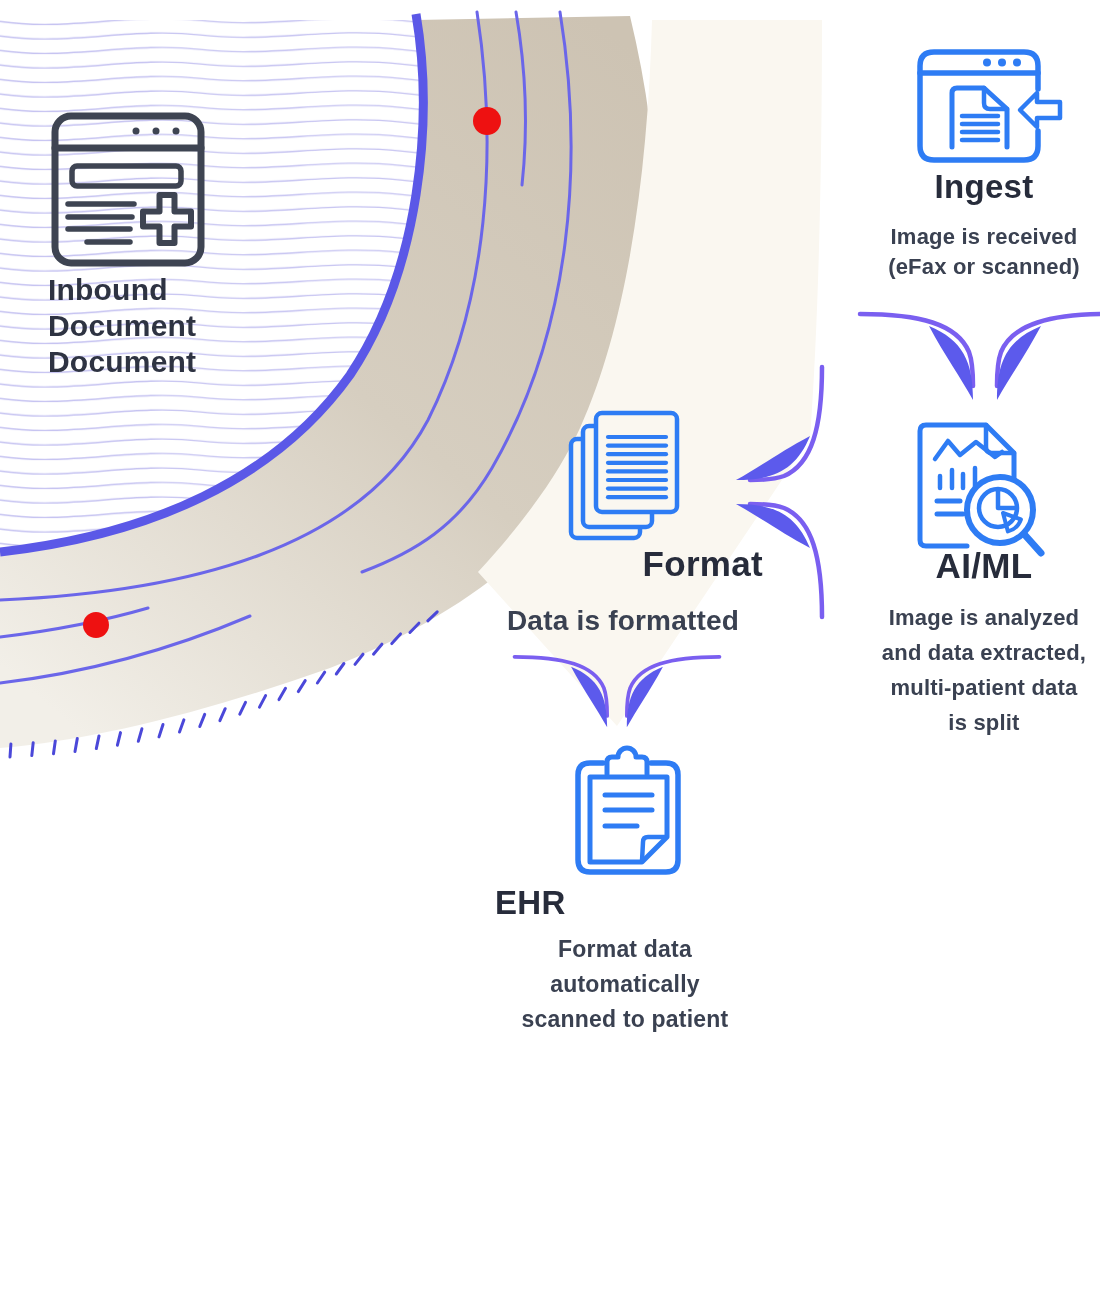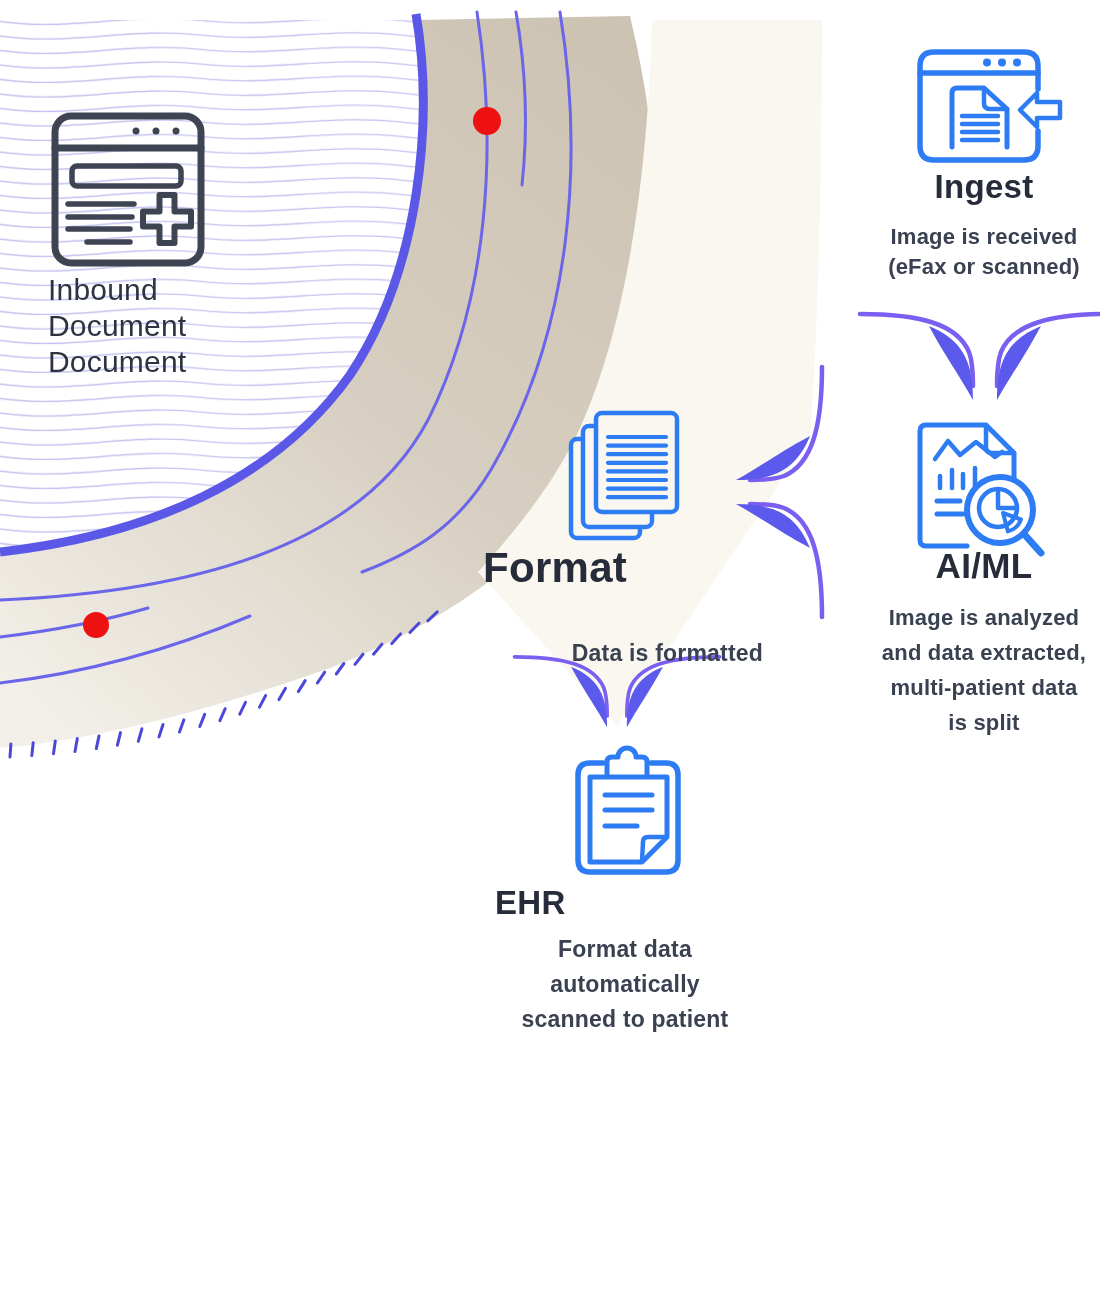--- a/index.html
+++ b/index.html
@@ -7,27 +7,27 @@
     position:relative;width:1100px;height:1294px;background:#ffffff;overflow:hidden;
     font-family:"Liberation Sans", sans-serif;
   }
   .deco{position:absolute;left:0;top:0;width:1100px;height:1294px;}
   .stage-title{font-weight:700;color:#272c3b;letter-spacing:.3px;}
   .stage-sub{font-weight:600;color:#3a4151;letter-spacing:.2px;}
   .t-ingest{position:absolute;left:844px;top:168px;width:280px;font-size:33px;text-align:center;}
   .s-ingest{position:absolute;left:844px;top:222px;width:280px;font-size:22px;line-height:30px;text-align:center;}
   .t-aiml{position:absolute;left:844px;top:546px;width:280px;font-size:35px;text-align:center;}
   .s-aiml{position:absolute;left:844px;top:600px;width:280px;font-size:22px;line-height:35px;text-align:center;}
-  .t-format{position:absolute;left:483px;top:544px;width:280px;font-size:42px;text-align:left;}
-  .s-format{position:absolute;left:483px;top:606px;width:280px;font-size:23px;line-height:30px;text-align:right;margin-top:32px;}
+  .t-format{position:absolute;left:483px;top:544px;width:280px;font-size:35px;text-align:right;}
+  .s-format{position:absolute;left:483px;top:606px;width:280px;font-size:28px;line-height:30px;text-align:center;}
   .t-ehr{position:absolute;left:495px;top:884px;width:260px;font-size:33px;}
   .s-ehr{position:absolute;left:495px;top:932px;width:260px;font-size:23px;line-height:35px;text-align:center;}
   .heading{
     position:absolute;left:48px;top:272px;width:280px;
-    font-weight:400;font-size:30px;line-height:36px;color:#2e3342;letter-spacing:.2px;
+    font-weight:700;font-size:30px;line-height:36px;color:#2e3342;letter-spacing:.2px;
   }
   .icon-abs{position:absolute;}
 </style>
 </head>
 <body>
 
 <div class="canvas">
 
   <svg class="deco" viewBox="0 0 1100 1294" xmlns="http://www.w3.org/2000/svg">
     <defs>

